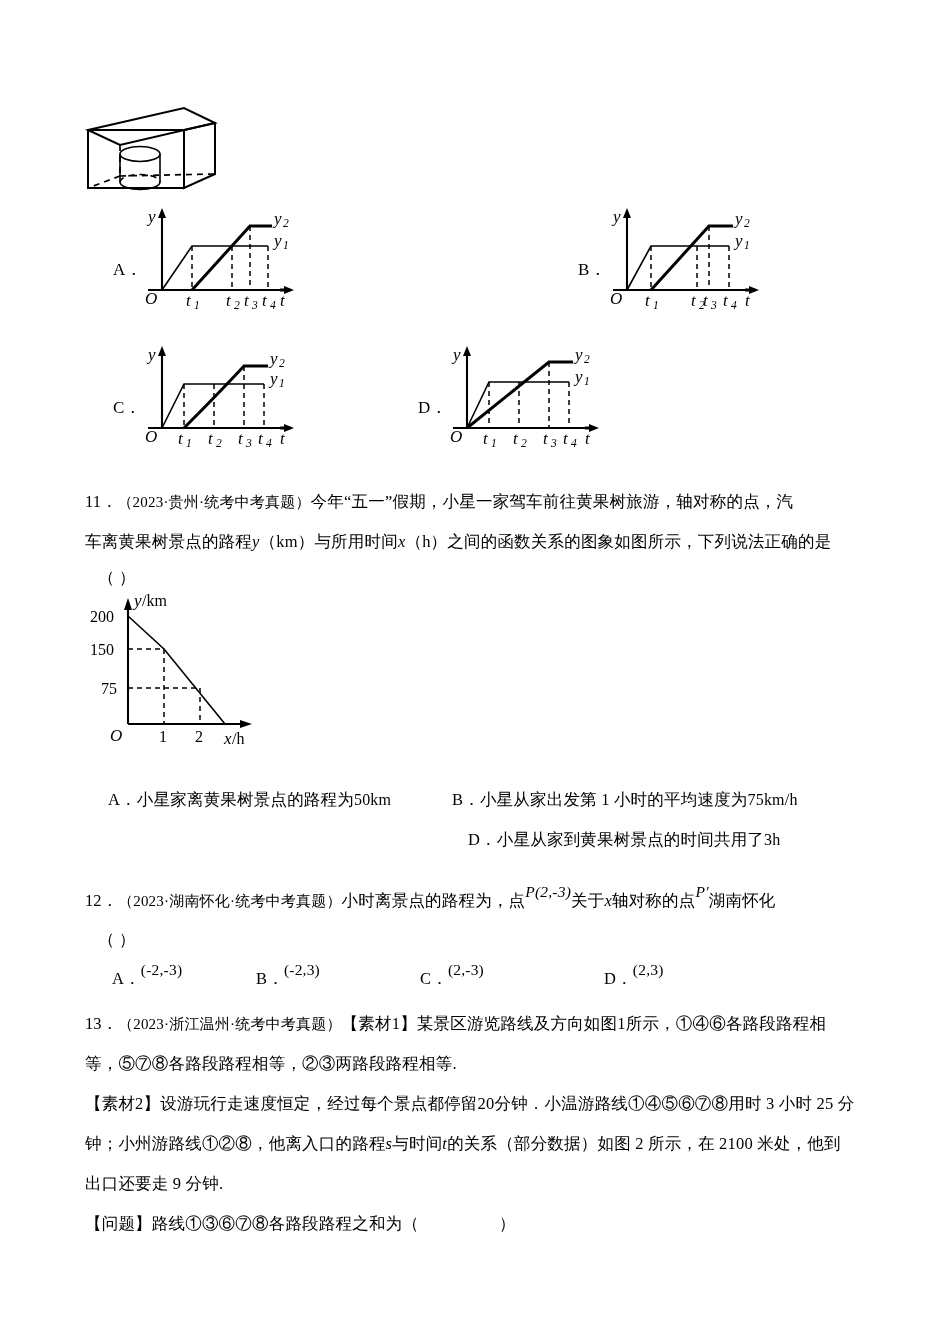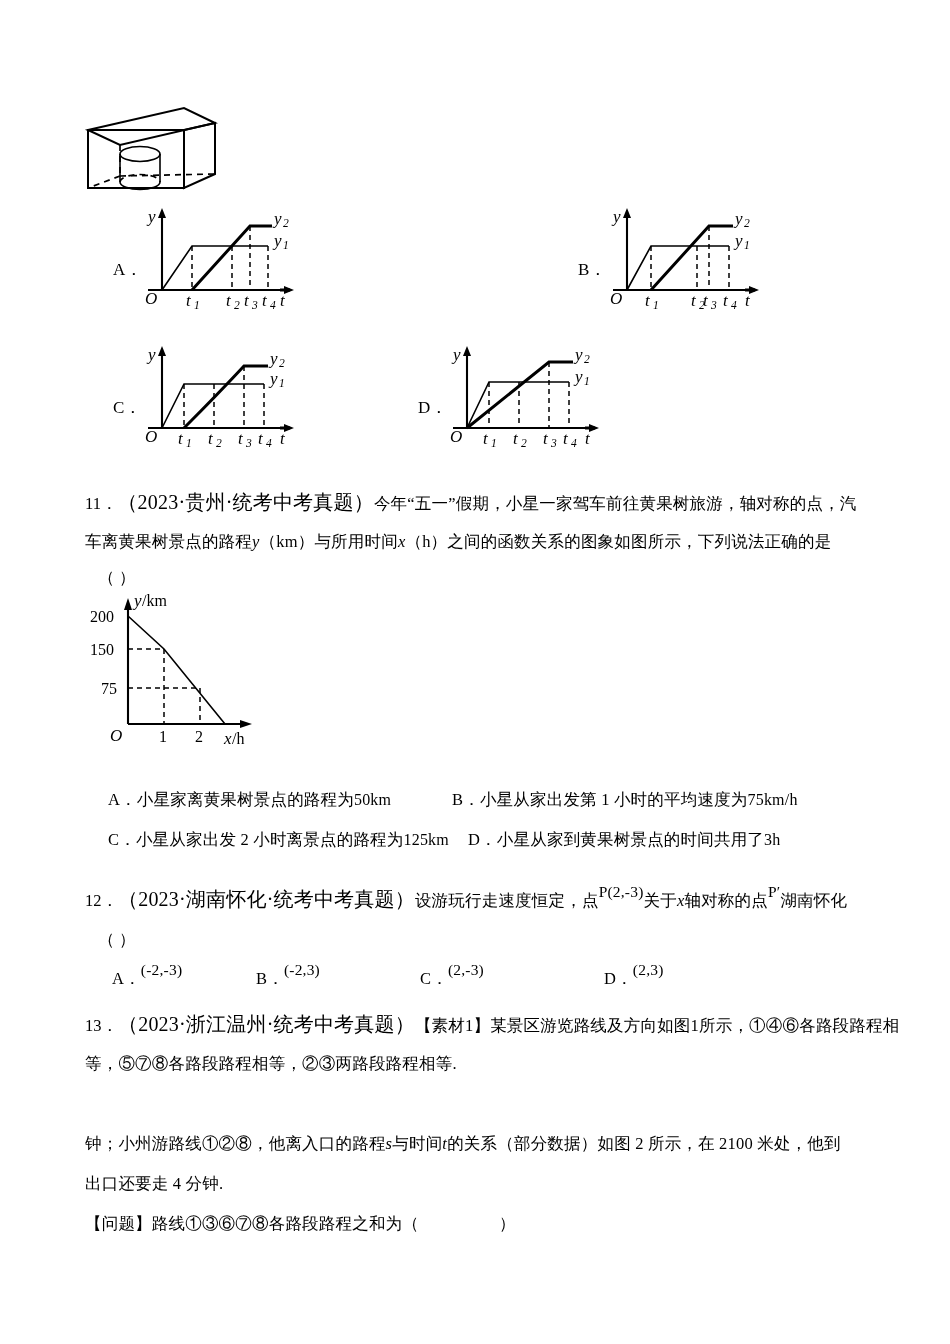--- a/index.html
+++ b/index.html
@@ -24,26 +24,27 @@
 
   
   .qtext {
     position: absolute;
     font-size: 16.5px;
     line-height: 40px;
     letter-spacing: 0.2px;
     white-space: nowrap;
   }
   .qnum { letter-spacing: 0px; font-family: Liberation Serif, serif; }
-  .src  { font-size: 20px; font-family: Liberation Serif, serif; }
+  .src  { font-size: 15px; font-family: Liberation Serif, serif; }
   .mi   { font-style: italic; font-family: "Liberation Serif", serif; }
   .sup-inline {
     display: inline-block;
     vertical-align: 9px;
     font-size: 15.5px;
+    font-style: italic;
   }
 
   
   .fig { position: absolute; }
   svg { display: block; overflow: visible; }
   .axis  { stroke: #000; stroke-width: 2.1; fill: none; }
   .thick { stroke: #000; stroke-width: 3.0; fill: none; stroke-linejoin: miter; }
   .thin  { stroke: #000; stroke-width: 1.6; fill: none; }
   .dash  { stroke: #000; stroke-width: 1.5; fill: none; stroke-dasharray: 5 4; }
   .solid-box { stroke: #000; stroke-width: 2.0; fill: none; }
@@ -275,29 +276,26 @@
         <text class="lbl-num" x="148" y="150">/h</text>
     </svg>
   </div>
 
   <div class="qtext" style="left:108px; top:780px;">
     <span>A．</span><span>小星家离黄果树景点的路程为</span><span class="lbl-num">50km</span>
   </div>
   <div class="qtext" style="left:452px; top:780px;">
     <span>B．</span><span>小星从家出发第 1 小时的平均速度为</span><span class="lbl-num">75km/h</span>
   </div>
-  <div class="qtext" style="left:108px; top:820px;">
-    <span>C．</span><span>小星从家出发 2 小时离景点的路程为</span><span class="lbl-num">125km</span>
-  </div>
   <div class="qtext" style="left:468px; top:820px;">
     <span>D．</span><span>小星从家到黄果树景点的时间共用了</span><span class="lbl-num">3h</span>
   </div>
 
   <div class="qtext" style="left:85px; top:872px;">
-    <span class="qnum">12．</span><span class="src">（2023·湖南怀化·统考中考真题）</span><span>设游玩行走速度恒定，点</span><span class="sup-inline">P(2,-3)</span><span>关于</span><span class="mi">x</span><span>轴对称的点</span><span class="sup-inline"><span>P</span><span>′</span></span><span>湖南怀化</span>
+    <span class="qnum">12．</span><span class="src">（2023·湖南怀化·统考中考真题）</span><span>小时离景点的路程为，点</span><span class="sup-inline">P(2,-3)</span><span>关于</span><span class="mi">x</span><span>轴对称的点</span><span class="sup-inline"><span>P</span><span>′</span></span><span>湖南怀化</span>
   </div>
 
   <div class="qtext" style="left:98px; top:920px;">
     <span>（            ）</span>
   </div>
 
   <div class="qtext" style="left:112px; top:950px;">
     <span>A．</span><span class="sup-inline" style="font-style:normal;">(-2,-3)</span>
   </div>
   <div class="qtext" style="left:256px; top:950px;">
@@ -309,23 +307,26 @@
   <div class="qtext" style="left:604px; top:950px;">
     <span>D．</span><span class="sup-inline" style="font-style:normal;">(2,3)</span>
   </div>
 
   <div class="qtext" style="left:85px; top:1004px;">
     <span class="qnum">13．</span><span class="src">（2023·浙江温州·统考中考真题）</span><span>【素材1】某景区游览路线及方向如图1所示，①④⑥各路段路程相</span>
   </div>
   <div class="qtext" style="left:85px; top:1044px;">
     <span>等，⑤⑦⑧各路段路程相等，②③两路段路程相等.</span>
   </div>
+  <div class="qtext" style="left:85px; top:1084px;">
+    <span>【素材2】设游玩行走速度恒定，经过每个景点都停留20分钟．小温游路线①④⑤⑥⑦⑧用时 3 小时 25 分</span>
+  </div>
   <div class="qtext" style="left:85px; top:1124px;text-align:center;">
     <span>钟；小州游路线①②⑧，他离入口的路程</span><span class="mi">s</span><span>与时间</span><span class="mi">t</span><span>的关系（部分数据）如图 2 所示，在 2100 米处，他到</span>
   </div>
   <div class="qtext" style="left:85px; top:1164px;">
-    <span>出口还要走 4 分钟.</span>
+    <span>出口还要走 9 分钟.</span>
   </div>
   <div class="qtext" style="left:85px; top:1204px;">
     <span>【问题】路线①③⑥⑦⑧各路段路程之和为（</span><span style="display:inline-block;width:80px;"></span><span>）</span>
   </div>
 
 </div>
 
 </body></html>

